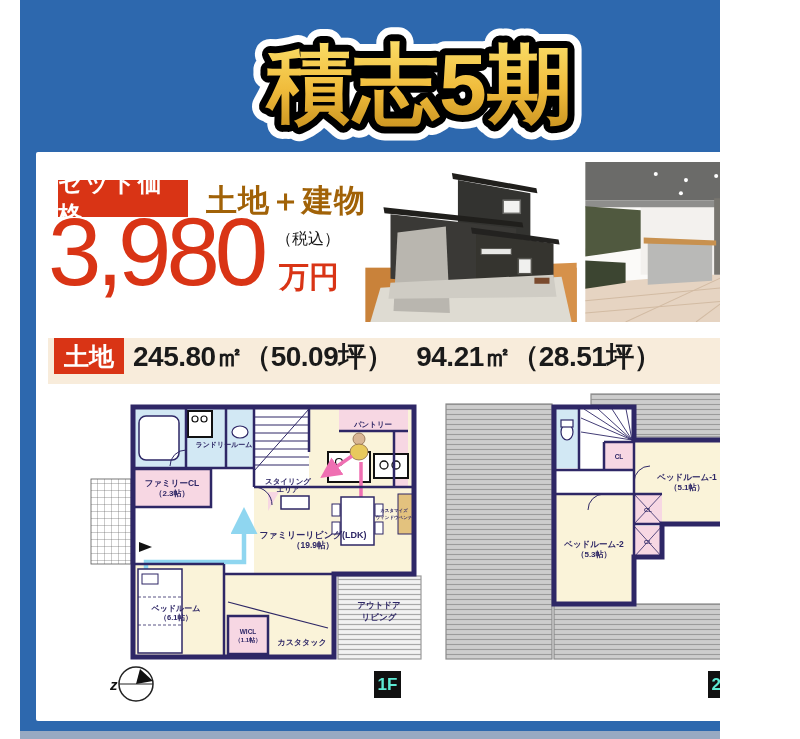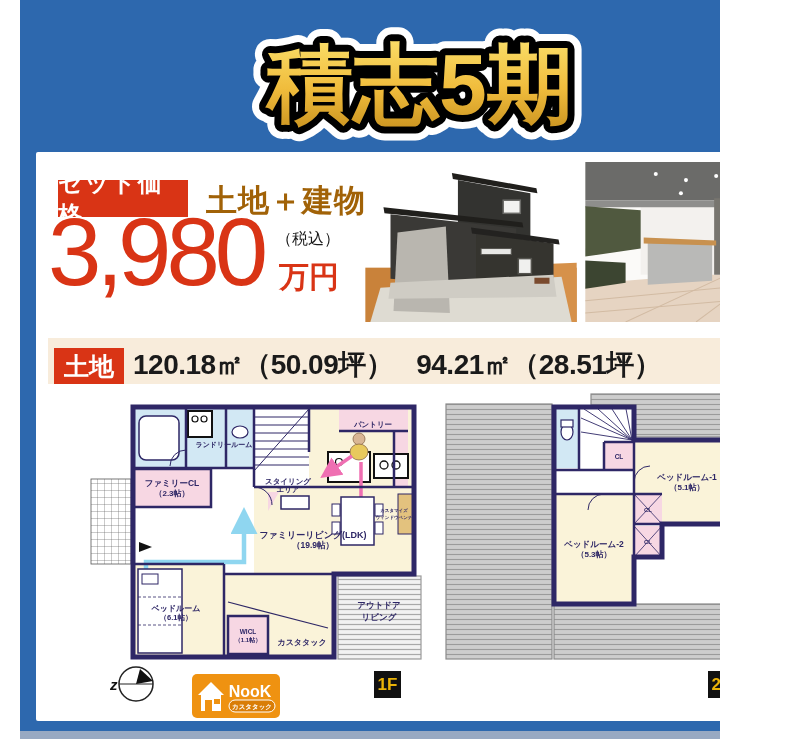--- a/index.html
+++ b/index.html
@@ -12,28 +12,28 @@
   .badge-set{position:absolute;left:22px;top:28px;width:130px;height:37px;background:#d93415;color:#fff;
              font-size:24px;font-weight:bold;display:flex;align-items:center;justify-content:center;letter-spacing:2px;}
   .combo{position:absolute;left:170px;top:28px;font-size:31px;font-weight:bold;color:#a16207;letter-spacing:1px;}
   .amount{position:absolute;left:12px;top:47px;font-size:96px;font-weight:normal;color:#d93415;letter-spacing:-5px;line-height:1.1;}
   .tax{position:absolute;left:240px;top:77px;font-size:16px;font-weight:normal;color:#1c1c1c;text-align:right;}
   .unit{position:absolute;left:243px;top:105px;font-size:30px;font-weight:bold;color:#d93415;}
   .img-ext{position:absolute;left:329px;top:10px;width:212px;height:160px;}
   .img-int{position:absolute;left:549px;top:10px;width:212px;height:160px;}
   
   .area-bar{position:absolute;left:12px;top:186px;width:744px;height:46px;background:#f8ecdb;
-            display:flex;align-items:flex-end;white-space:nowrap;}
+            display:flex;align-items:flex-start;white-space:nowrap;}
   .area-badge{background:#d93415;color:#fff;font-size:25px;font-weight:bold;height:36px;width:70px;
               display:flex;align-items:center;justify-content:center;margin-left:6px;flex:none;}
   .area-value{font-size:28px;font-weight:bold;color:#1a1a1a;margin-left:9px;margin-right:14px;letter-spacing:-0.5px;}
   
   .plan1{position:absolute;left:40px;top:240px;width:365px;height:275px;}
   .plan2{position:absolute;left:408px;top:240px;width:360px;height:275px;}
-  .floor-badge{position:absolute;width:27px;height:27px;background:#111;color:#eab308;font-size:17px;font-weight:bold;
+  .floor-badge{position:absolute;width:27px;height:27px;background:#111;color:#5eead4;font-size:17px;font-weight:bold;
                display:flex;align-items:center;justify-content:center;}
   .badge-1f{left:338px;top:519px;}
   .badge-2f{left:672px;top:519px;text-align:right;}
   .compass{position:absolute;left:66px;top:510px;width:60px;height:46px;}
   .logo{position:absolute;left:156px;top:522px;width:88px;height:44px;}
   svg text{font-family:"Liberation Sans","DejaVu Sans",sans-serif;}
   .plan-label{fill:#2e2766;font-weight:bold;}
 </style>
 </head>
 <body>
@@ -118,21 +118,21 @@
         </g>
         <polygon points="62,80 126,82 126,118 62,122" fill="#b9b9b7"></polygon>
         <polygon points="58,75 130,78 130,83 58,81" fill="#c8914f"></polygon>
         <polygon points="148,99 205,96 205,105 148,109" fill="#c8914f"></polygon>
         <polygon points="152,109 200,105 200,118 152,122" fill="#b5b5b3"></polygon>
       </svg>
     </div>
 
     <div class="area-bar">
       <div class="area-badge">土地</div>
-      <div class="area-value">120.18㎡（50.09坪）</div>
+      <div class="area-value">245.80㎡（50.09坪）</div>
       <div class="area-value">94.21㎡（28.51坪）</div>
     </div>
 
     <div class="plan1">
       <svg width="365" height="275" viewBox="0 0 365 275">
         <defs>
           <pattern id="deckstripe" width="6" height="5" patternUnits="userSpaceOnUse">
             <rect width="6" height="5" fill="#f2f2f2"></rect>
               <line x1="0" y1="2.5" x2="6" y2="2.5" stroke="#a9a9a9" stroke-width="1.2"></line>
           </pattern>
@@ -320,34 +320,20 @@
 
     <div class="compass">
       <svg width="60" height="46" viewBox="0 0 60 46">
         <circle cx="34" cy="22" r="17" fill="#fff" stroke="#222" stroke-width="1.5"></circle>
         <line x1="17" y1="22" x2="51" y2="22" stroke="#222" stroke-width="1.2"></line>
         <polygon points="34,22 51,19 38,7" fill="#111"></polygon>
         <text x="8" y="28" font-size="15" font-weight="bold" font-style="italic" fill="#111">z</text>
       </svg>
     </div>
 
-    <div class="logo">
-      <svg width="88" height="44" viewBox="0 0 88 44">
-        <rect x="0" y="0" width="88" height="44" rx="5" fill="#ef9211"></rect>
-        <g>
-          <polygon points="6,21 19,8 32,21" fill="#ffffff"></polygon>
-          <rect x="9" y="21" width="20" height="16" fill="#ffffff"></rect>
-          <rect x="13" y="26" width="7" height="11" fill="#ef9211"></rect>
-          <rect x="22" y="25" width="6" height="5" fill="#ef9211"></rect>
-        </g>
-        <text x="58" y="23" font-size="16" font-weight="bold" text-anchor="middle" fill="#ffffff">NooK</text>
-        <rect x="37" y="26" width="46" height="12" rx="6" fill="#d97d07" stroke="#ffffff" stroke-width="1"></rect>
-        <text x="60" y="35" font-size="6.5" font-weight="bold" text-anchor="middle" fill="#ffffff">カスタタック</text>
-      </svg>
-    </div>
 
     <div class="floor-badge badge-1f">1F</div>
     <div class="floor-badge badge-2f">2F</div>
 
   </div>
 
   <div class="bottom-strip"></div>
 </div>
 
 </body></html>

